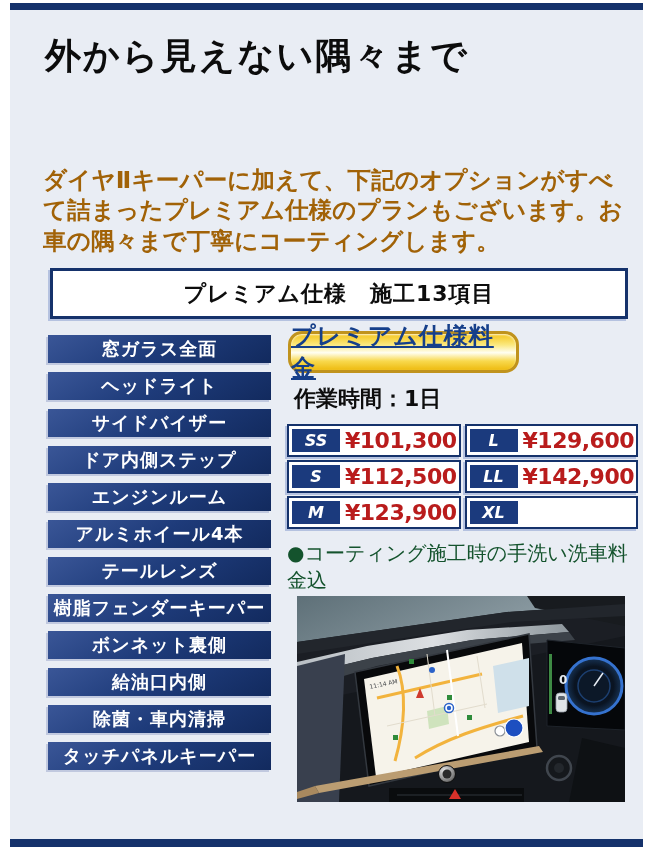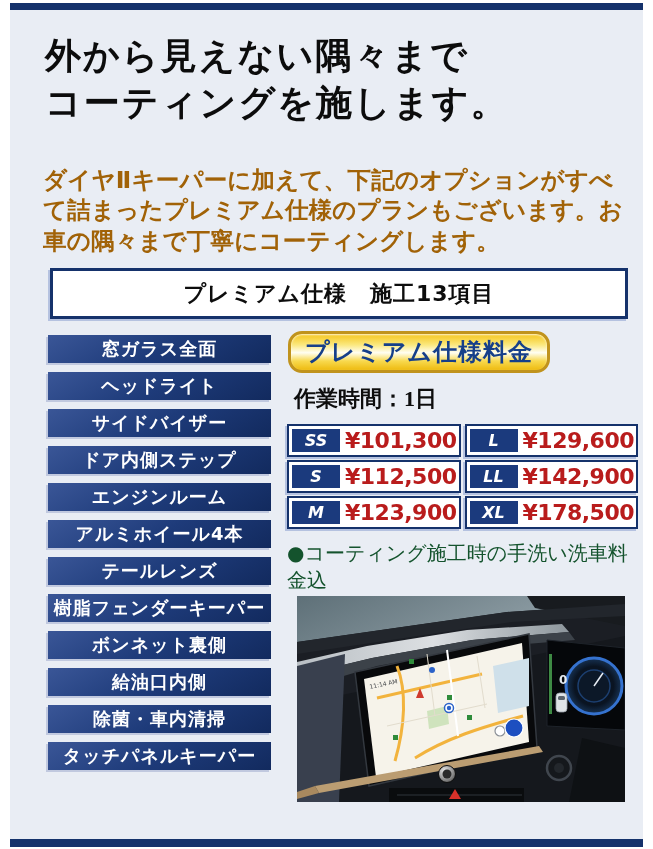--- a/index.html
+++ b/index.html
@@ -33,28 +33,29 @@
   }
   .coverage{position:absolute;left:38px;top:325px;width:223px;}
   .coverage-item{
     height:28px;margin-bottom:9px;
     background:linear-gradient(150deg,#3a5697 0%,#1e3b7a 50%,#122a5e 100%);
     color:#fff;font-size:18px;font-weight:bold;letter-spacing:1px;
     display:flex;align-items:center;justify-content:center;
     box-shadow:-2px 2px 0 rgba(160,172,205,0.55);
   }
   .badge{
-    position:absolute;left:278px;top:321px;width:262px;height:42px;
+    position:absolute;left:278px;top:321px;width:231px;height:42px;
     border-radius:14px;box-sizing:border-box;border:3px solid #c0931d;
     background:linear-gradient(180deg,#f5c51a 0%,#fbe87e 30%,#fffef2 52%,#f8d94e 75%,#eebb10 100%);
     display:flex;align-items:center;justify-content:center;
     font-size:24px;font-weight:bold;color:#163f8a;letter-spacing:1px;
     box-shadow:inset 0 1px 2px rgba(255,255,255,.8);
-  }
-  .worktime{position:absolute;left:284px;top:374px;font-size:22px;font-weight:bold;color:#0d0d0d;font-family:Liberation Serif, serif;}
+    text-decoration:underline;
+  }
+  .worktime{position:absolute;left:284px;top:374px;font-size:22px;font-weight:bold;color:#0d0d0d;}
   .price-table{
     position:absolute;left:277px;top:414px;width:344px;
     display:grid;grid-template-columns:1fr 1fr;gap:3px 4px;
   }
   .price-cell{
     height:33px;background:#fff;border:2px solid #15326b;box-sizing:border-box;
     display:flex;align-items:center;padding:0 2px 0 3px;
     box-shadow:-2px 2px 0 #b5c2e0;
   }
   .size-tag{
@@ -66,21 +67,20 @@
   .note{position:absolute;left:277px;top:530px;font-size:20px;color:#14532d;}
   .photo{position:absolute;left:287px;top:586px;width:328px;height:206px;}
 </style>
 </head>
 <body>
 
 <div class="frame">
 
   <div class="headline">
     <div>外から見えない隅々まで</div>
-    <div>コーティングを施します。</div>
   </div>
 
   <p class="lead">ダイヤⅡキーパーに加えて、下記のオプションがすべて詰まったプレミアム仕様のプランもございます。お車の隅々まで丁寧にコーティングします。</p>
 
   <div class="section-title-box">
     <span>プレミアム仕様　施工13項目</span>
   </div>
 
   <div class="coverage">
     <div class="coverage-item">
@@ -143,21 +143,20 @@
     <div class="price-cell">
       <span class="size-tag">LL</span>
       <span class="price-val">¥142,900</span>
     </div>
     <div class="price-cell">
       <span class="size-tag">M</span>
       <span class="price-val">¥123,900</span>
     </div>
     <div class="price-cell">
       <span class="size-tag">XL</span>
-      <span class="price-val">¥178,500</span>
     </div>
   </div>
 
   <div class="note">●コーティング施工時の手洗い洗車料金込</div>
 
   <div class="photo">
     <svg viewBox="0 0 328 206" width="328" height="206">
       <defs>
         <linearGradient id="gSky" x1="0" y1="0" x2="1" y2="0.3">
           <stop offset="0" stop-color="#5e7078"></stop>

